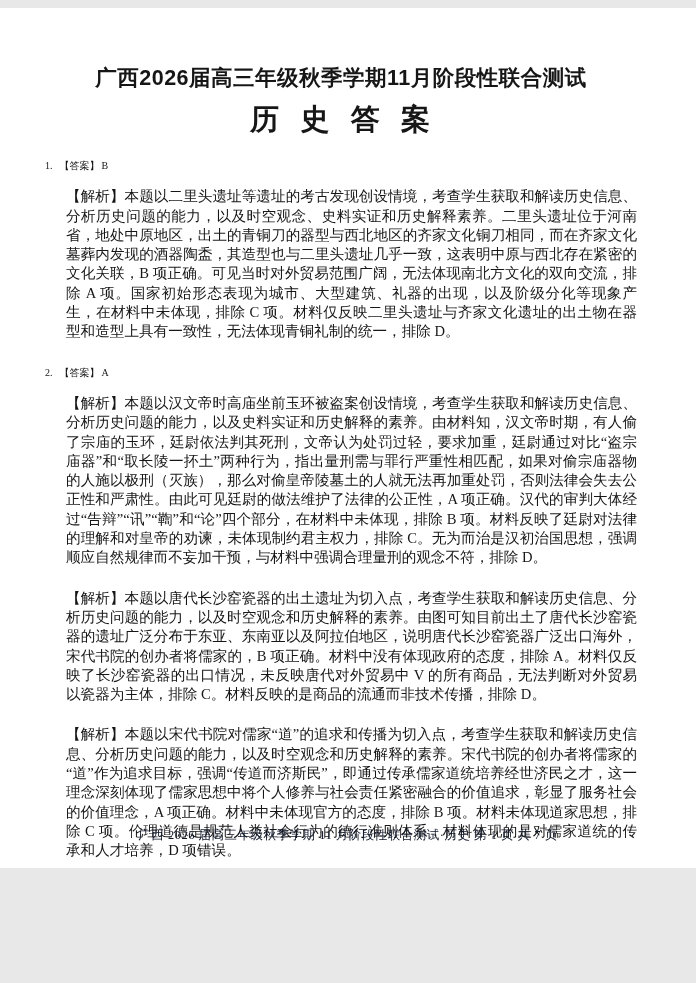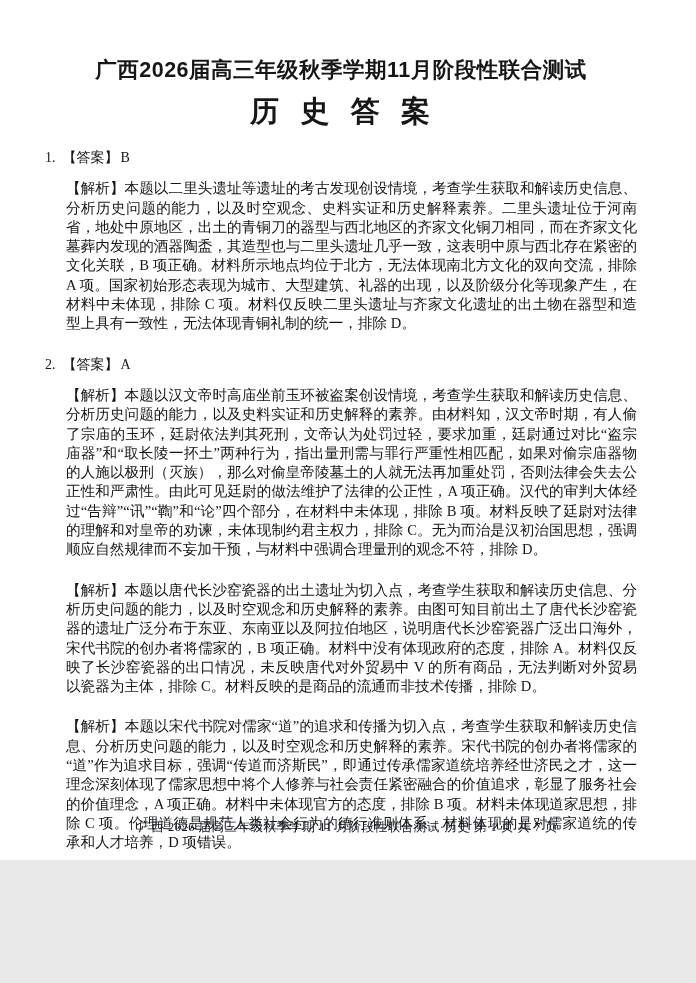--- a/index.html
+++ b/index.html
@@ -1,20 +1,20 @@
 <!DOCTYPE html>
 <html lang="zh"><head>
 <meta charset="utf-8">
 <style>
   html, body { margin: 0; padding: 0; background: #e8e8e8; }
   .page {
     position: relative;
     width: 696px;
     height: 860px;
-    margin: 0 auto;
+    margin: 8px auto;
     background: #ffffff;
     color: #161616;
     font-family: "Liberation Serif", "DejaVu Serif", serif;
     box-sizing: border-box;
     padding: 55px 59px 0 45px;
     overflow: hidden;
   }
   .doc-title {
     font-family: "Liberation Sans", "DejaVu Sans", sans-serif;
     font-weight: 700;
@@ -27,21 +27,21 @@
   .doc-subtitle {
     font-family: Liberation Mono, monospace;
     font-weight: 600;
     font-size: 29px;
     line-height: 38px;
     text-align: center;
     letter-spacing: 2px;
     margin: 0 0 15px 0;
   }
   .answer-line {
-    font-size: 14px;
+    font-size: 10px;
     line-height: 19.3px;
     margin: 0 0 12px 0;
     white-space: nowrap;
     font-family: Liberation Serif, serif;
   }
   .answer-line .q-num { margin-right: 7px; }
   .answer-line .ans-val { margin-left: 2px; }
   .analysis {
     font-size: 14.6px;
     line-height: 19.3px;
@@ -66,21 +66,21 @@
 
   <h1 class="doc-title">广西2026届高三年级秋季学期11月阶段性联合测试</h1>
   <h2 class="doc-subtitle">历 史 答 案</h2>
 
   <main>
 
     <section class="question">
       <div class="answer-line">
         <span class="q-num">1.</span><span>【答案】</span><span class="ans-val">B</span>
       </div>
-      <p class="analysis"><span>【解析】</span><span>本题以二里头遗址等遗址的考古发现创设情境，考查学生获取和解读历史信息、分析历史问题的能力，以及时空观念、史料实证和历史解释素养。二里头遗址位于河南省，地处中原地区，出土的青铜刀的器型与西北地区的齐家文化铜刀相同，而在齐家文化墓葬内发现的酒器陶盉，其造型也与二里头遗址几乎一致，这表明中原与西北存在紧密的文化关联，B 项正确。材料所示地点均位于北方，无法体现南北方文化的双向交流，排除 A 项。国家初始形态表现为城市、大型建筑、礼器的出现，以及阶级分化等现象产生，在材料中未体现，排除 C 项。材料仅反映二里头遗址与齐家文化遗址的出土物在器型和造型上具有一致性，无法体现青铜礼制的统一，排除 D。</span></p>
+      <p class="analysis"><span>【解析】</span><span>本题以二里头遗址等遗址的考古发现创设情境，考查学生获取和解读历史信息、分析历史问题的能力，以及时空观念、史料实证和历史解释素养。二里头遗址位于河南省，地处中原地区，出土的青铜刀的器型与西北地区的齐家文化铜刀相同，而在齐家文化墓葬内发现的酒器陶盉，其造型也与二里头遗址几乎一致，这表明中原与西北存在紧密的文化关联，B 项正确。可见当时对外贸易范围广阔，无法体现南北方文化的双向交流，排除 A 项。国家初始形态表现为城市、大型建筑、礼器的出现，以及阶级分化等现象产生，在材料中未体现，排除 C 项。材料仅反映二里头遗址与齐家文化遗址的出土物在器型和造型上具有一致性，无法体现青铜礼制的统一，排除 D。</span></p>
     </section>
 
     <section class="question">
       <div class="answer-line">
         <span class="q-num">2.</span><span>【答案】</span><span class="ans-val">A</span>
       </div>
       <p class="analysis"><span>【解析】</span><span>本题以汉文帝时高庙坐前玉环被盗案创设情境，考查学生获取和解读历史信息、分析历史问题的能力，以及史料实证和历史解释的素养。由材料知，汉文帝时期，有人偷了宗庙的玉环，廷尉依法判其死刑，文帝认为处罚过轻，要求加重，廷尉通过对比“盗宗庙器”和“取长陵一抔土”两种行为，指出量刑需与罪行严重性相匹配，如果对偷宗庙器物的人施以极刑（灭族），那么对偷皇帝陵墓土的人就无法再加重处罚，否则法律会失去公正性和严肃性。由此可见廷尉的做法维护了法律的公正性，A 项正确。汉代的审判大体经过“告辩”“讯”“鞫”和“论”四个部分，在材料中未体现，排除 B 项。材料反映了廷尉对法律的理解和对皇帝的劝谏，未体现制约君主权力，排除 C。无为而治是汉初治国思想，强调顺应自然规律而不妄加干预，与材料中强调合理量刑的观念不符，排除 D。</span></p>
     </section>
 
     <section class="question">

